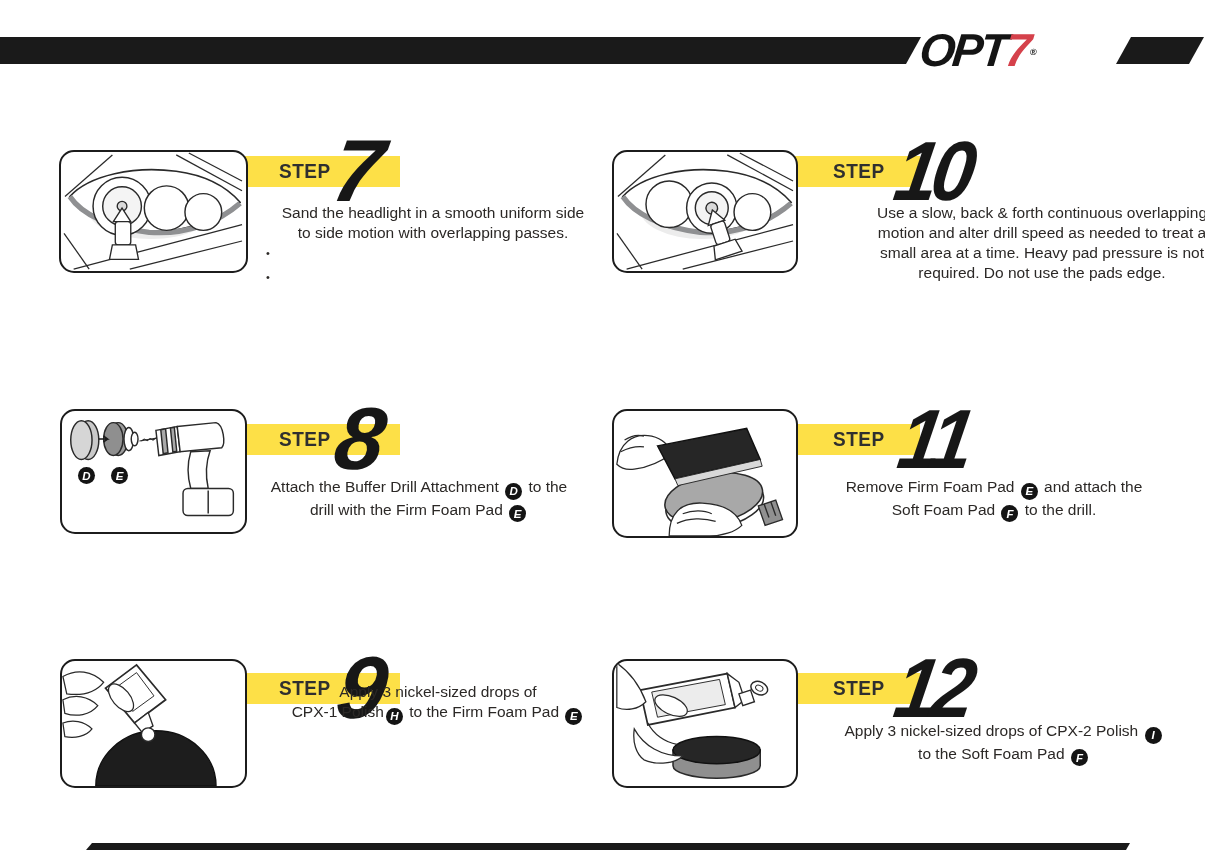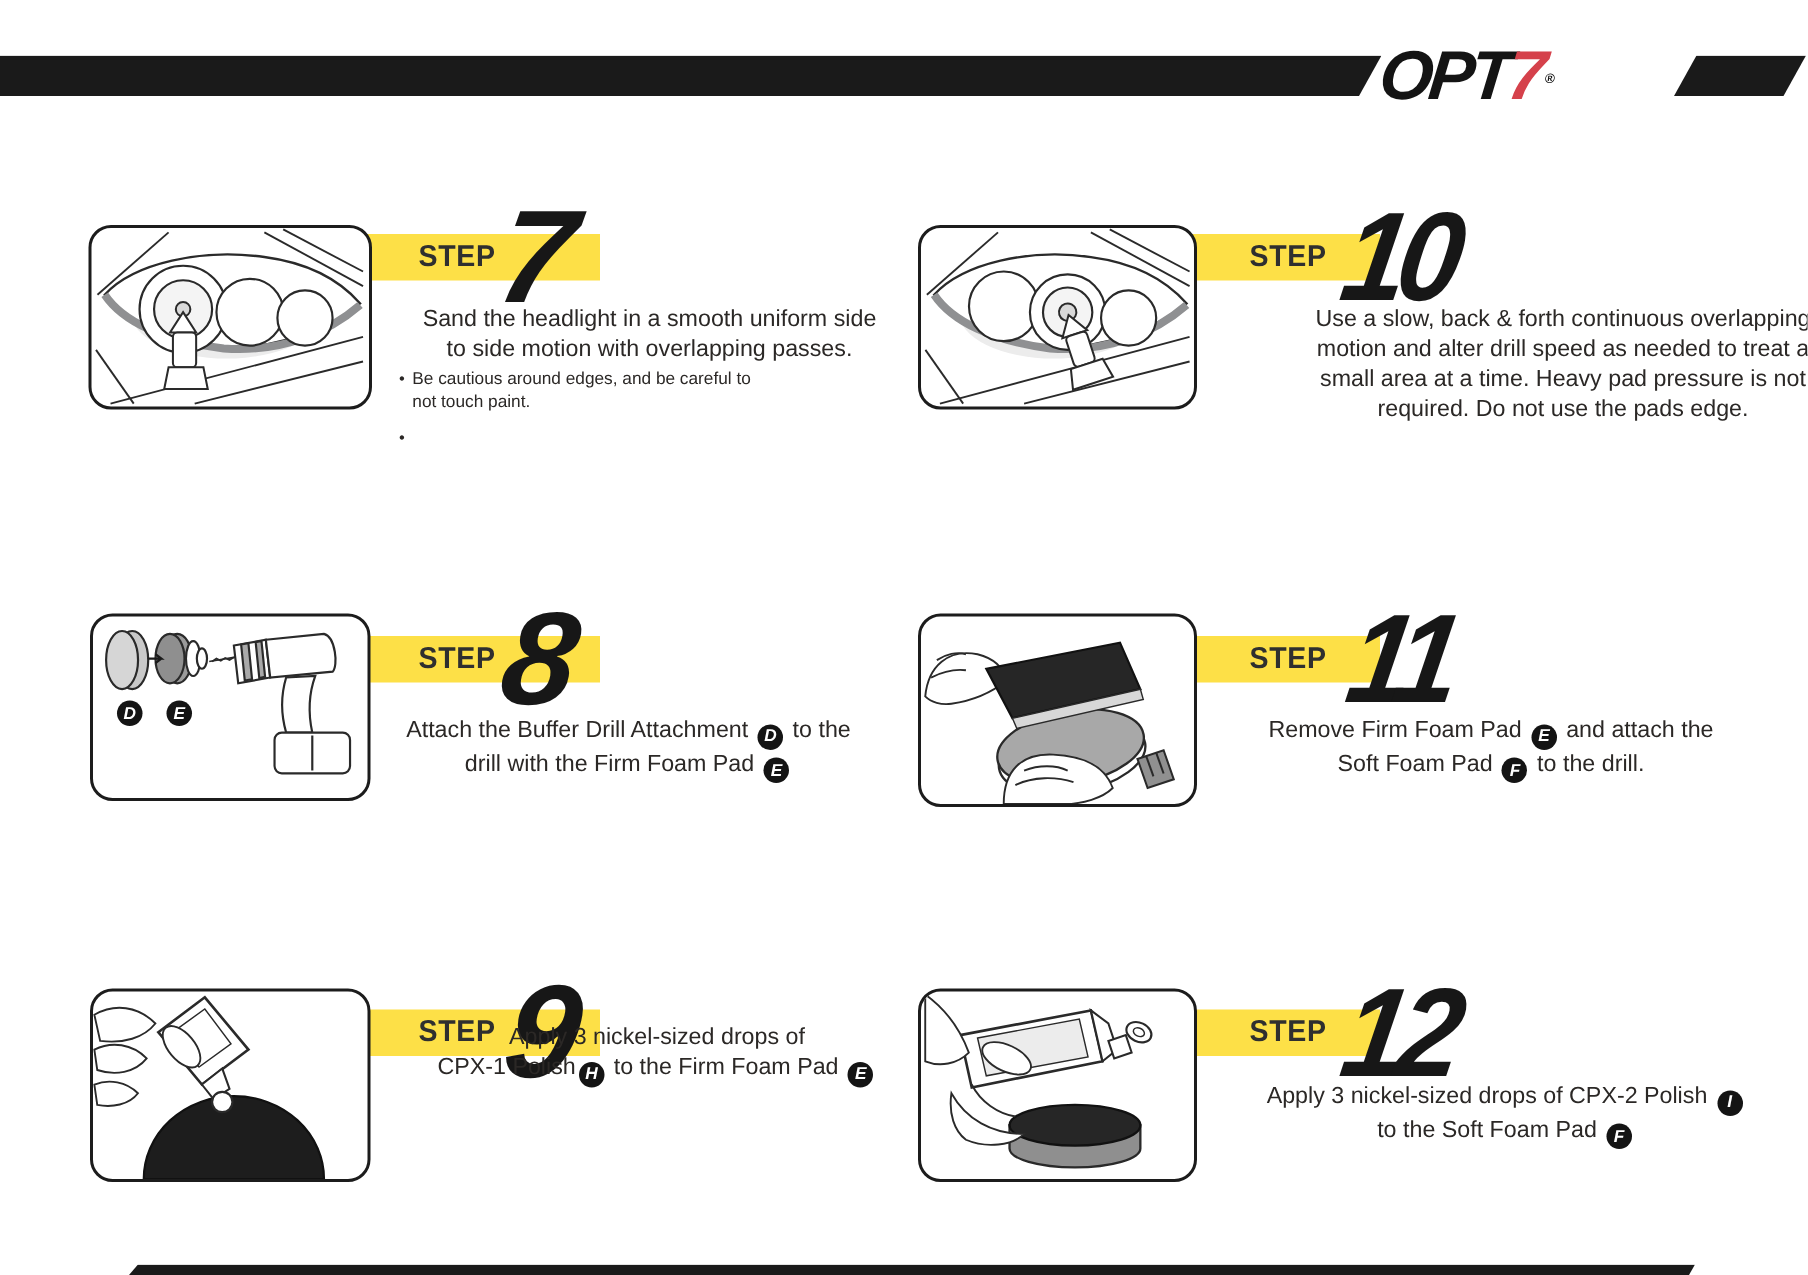--- a/index.html
+++ b/index.html
@@ -122,21 +122,20 @@
         <path d="M62,58 L71,72 L53,72 Z"></path>
         <rect x="55" y="72" width="16" height="24" rx="3"></rect>
         <path d="M52,96 L76,96 L79,111 L49,111 Z"></path>
       </g>
     </svg>
   </div>
   <p class="instr txt-s7">Sand the headlight in a smooth uniform side<br>to side motion with overlapping passes.</p>
   <ul class="bullets bul-s7">
       <li>
         <span class="dot">•</span>
-        <span>Be cautious around edges, and be careful to<br>not touch paint.</span>
       </li>
       <li>
         <span class="dot">•</span>
       </li>
     </ul>
 </section>
 
 <section>
   <div class="stepbar bar-s8">
       <span class="steplabel">STEP</span>

